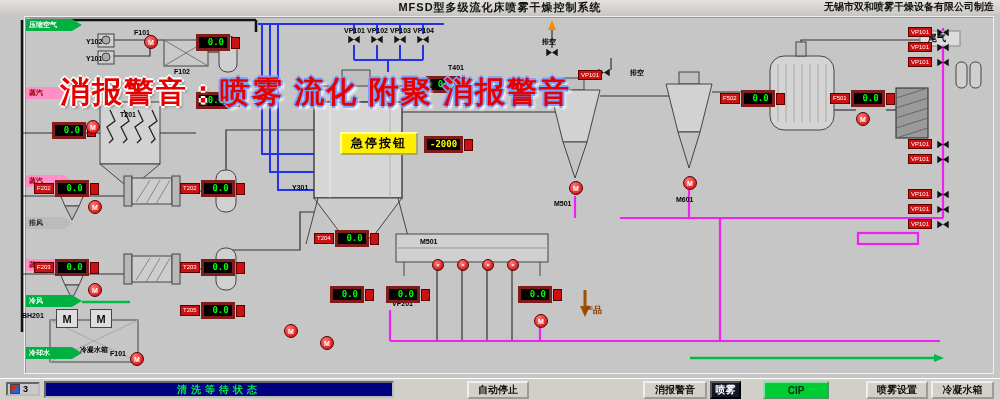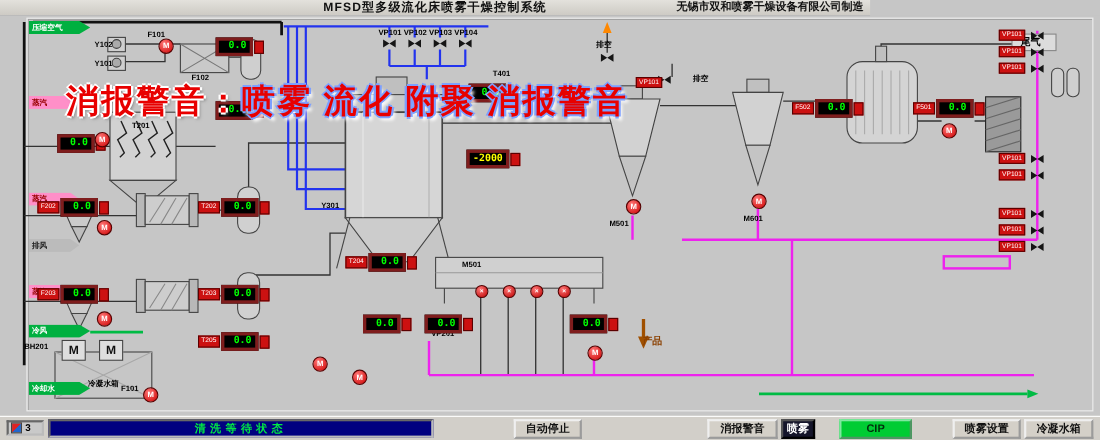--- a/index.html
+++ b/index.html
@@ -1,19 +1,19 @@
 <!DOCTYPE html>
 <html><head>
 <meta charset="utf-8">
 <style>
   html,body{margin:0;padding:0;background:#888;}
   #screen{position:relative;width:1000px;height:400px;background:#c6c6c6;overflow:hidden;
           font-family:"Liberation Sans",sans-serif;}
   
-  #titlebar{position:absolute;left:0;top:0;width:791px;height:14px;
+  #titlebar{position:absolute;left:0;top:0;width:1000px;height:14px;
             background:linear-gradient(#e3e1dc,#cdcac4);border-bottom:1px solid #9a9a9a;}
   #titlebar .title{position:absolute;left:0;right:0;top:0;text-align:center;
             font-size:11px;font-weight:bold;color:#111;letter-spacing:1px;line-height:14px;}
   #titlebar .mfr{position:absolute;right:6px;top:0;font-size:10px;font-weight:bold;color:#111;line-height:14px;}
   
   #diagram{position:absolute;left:0;top:14px;width:1000px;height:364px;background:#c6c6c6;}
   #frame{position:absolute;left:24px;top:2px;width:968px;height:356px;
          border:1px solid #eee;box-shadow:inset 1px 1px 0 #979797;}
   #schematic{position:absolute;left:0;top:0;}
   #overlay{position:absolute;left:0;top:0;width:1000px;height:364px;}
@@ -382,20 +382,21 @@
         <div class="pump" style="left: 856px; top: 98px;">M</div>
         <div class="pump" style="left: 534px; top: 300px;">M</div>
         <div class="rotary" style="left: 432px; top: 245px;">×</div>
         <div class="rotary" style="left: 457px; top: 245px;">×</div>
         <div class="rotary" style="left: 482px; top: 245px;">×</div>
         <div class="rotary" style="left: 507px; top: 245px;">×</div>
         <div class="motor" style="left: 56px; top: 295px;">M</div>
         <div class="motor" style="left: 90px; top: 295px;">M</div>
       </div>
 
+    <button id="estop">急停按钮</button>
 
     <div id="watermark">
       <span class="wm1">消报警音：</span><span class="wm2">喷雾 流化 附聚 消报警音</span>
     </div>
   </div>
 
   <div id="bottombar">
     <div id="pagebox">
       <span id="pageicon"></span>
       <span>3</span>

